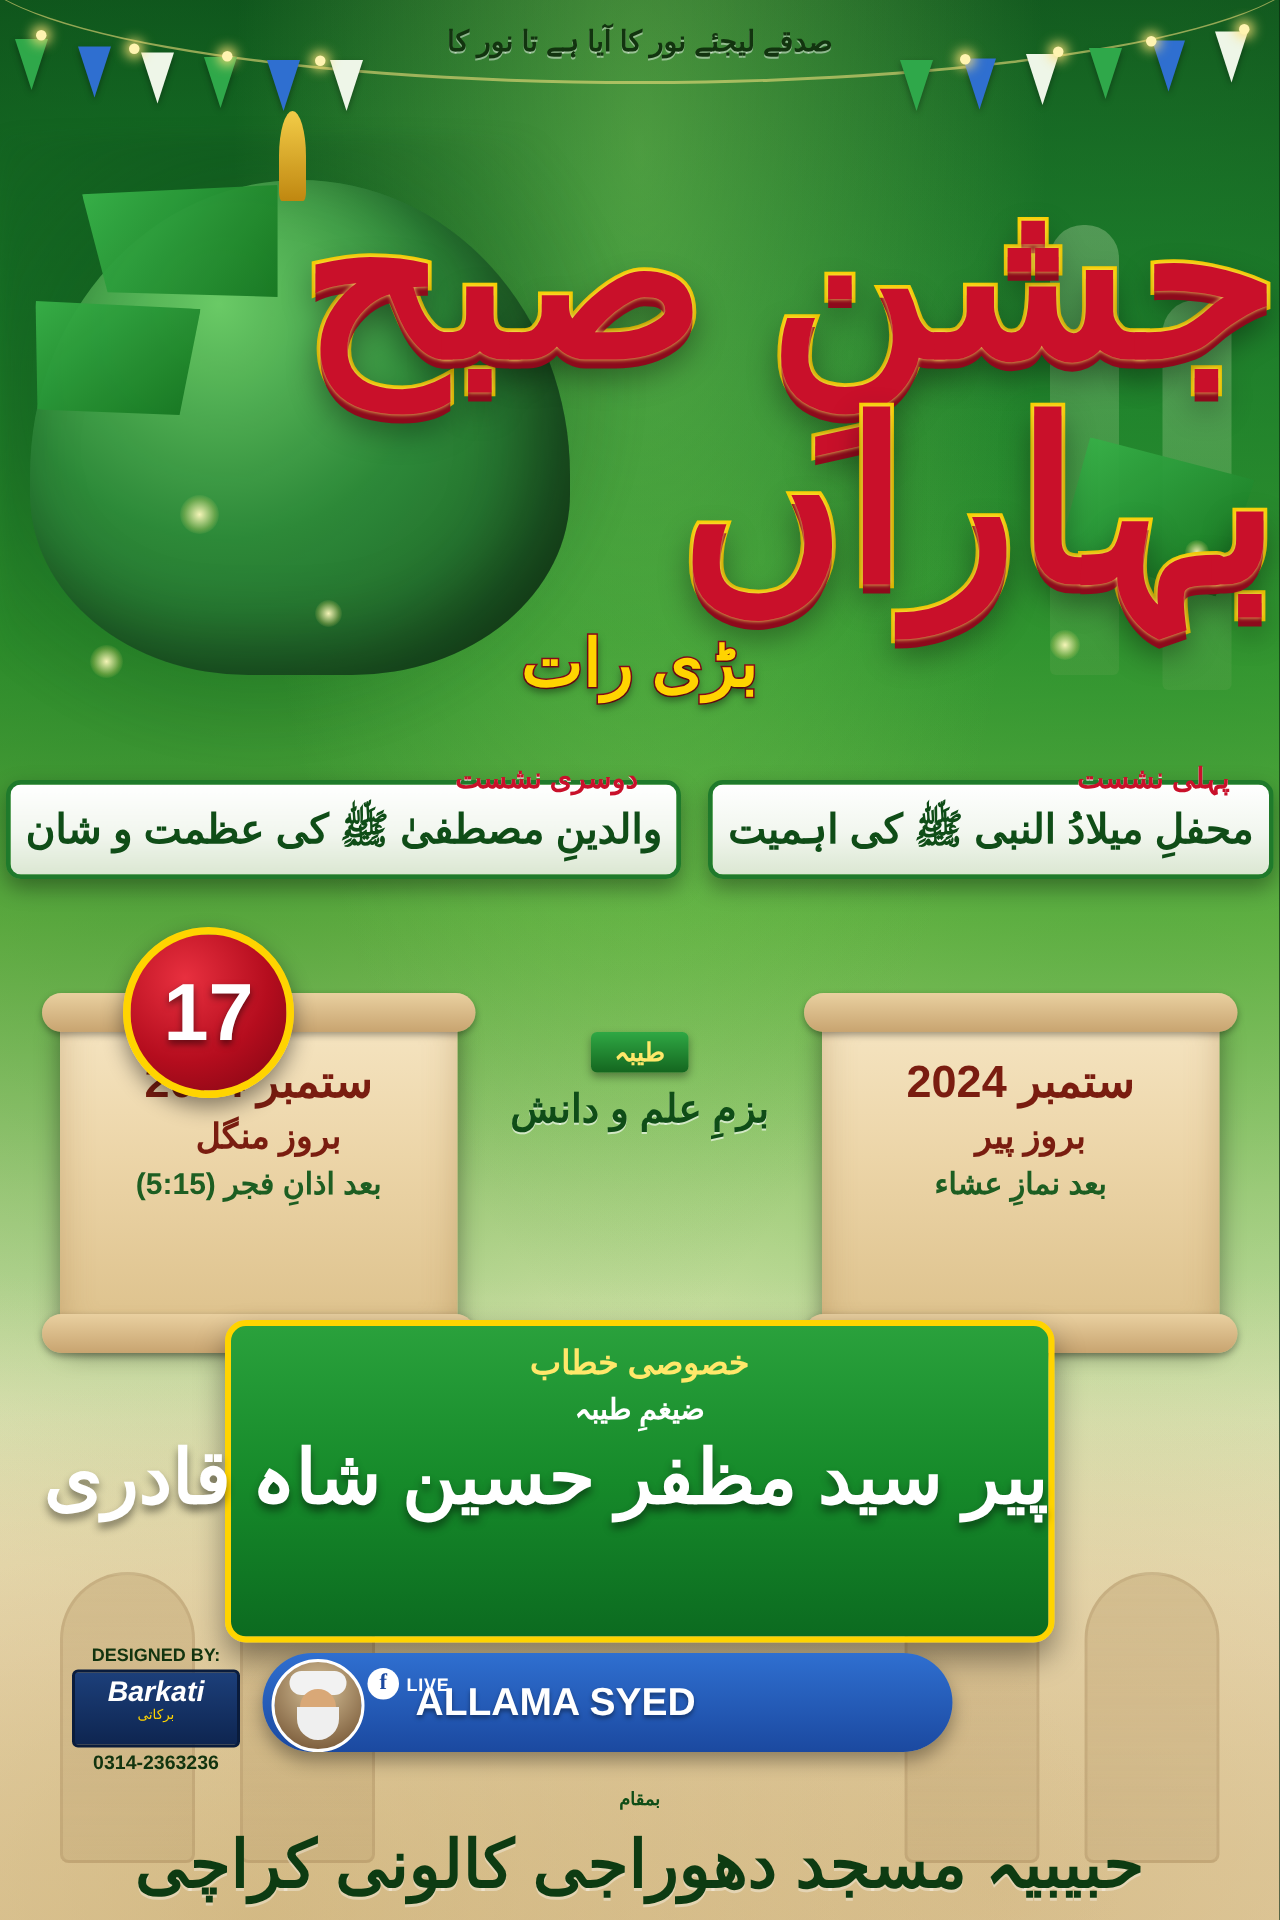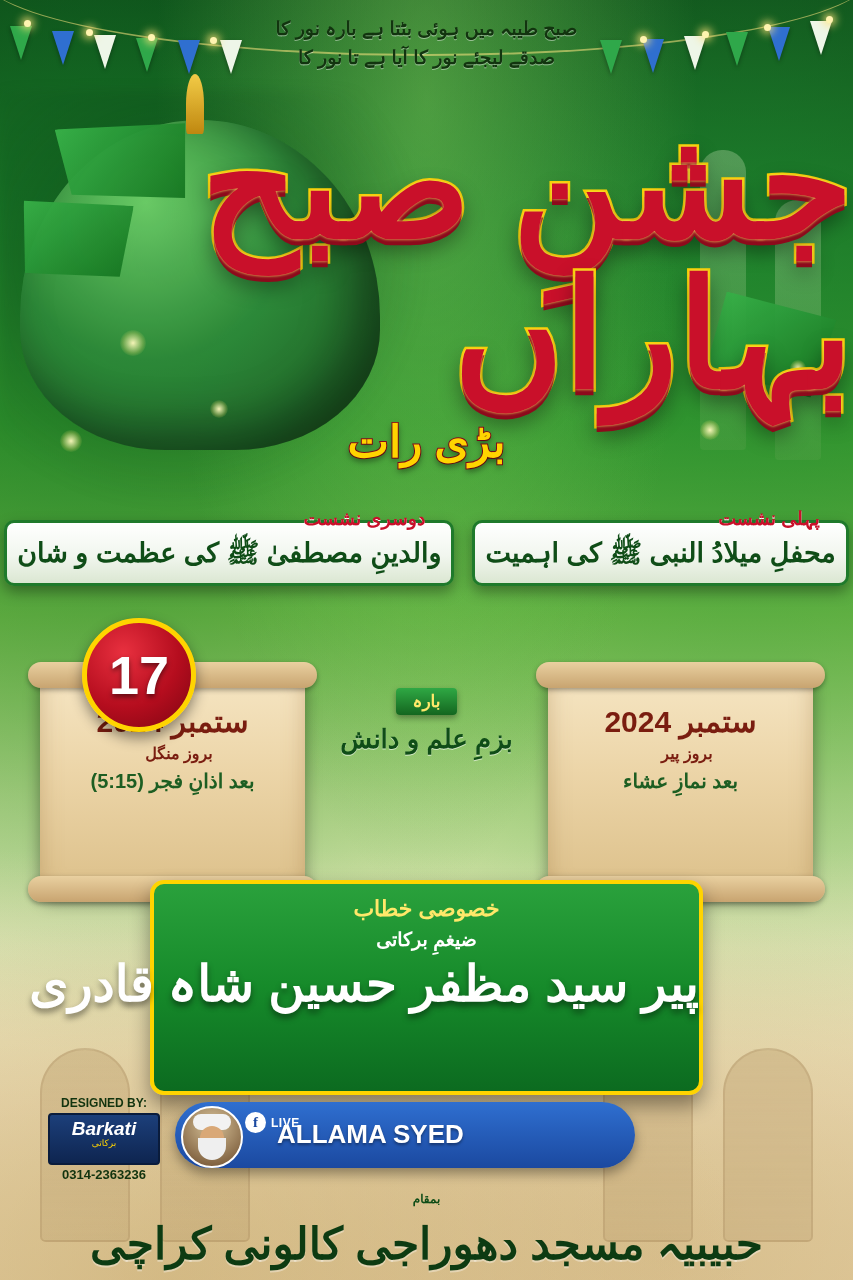--- a/index.html
+++ b/index.html
@@ -235,21 +235,21 @@
   .scroll.left { left: 18px; }
   .scroll.right { right: 18px; }
   .scroll-month {
     font-size: 30px;
     font-weight: bold;
     color: #7a1d10;
     line-height: 1.2;
     white-space: nowrap;
   }
   .scroll-day {
-    font-size: 16px;
+    font-size: 23px;
     font-weight: bold;
     color: #7a1d10;
     margin-top: 4px;
     padding-left: 13px;
   }
   .scroll-time {
     font-size: 20px;
     font-weight: bold;
     color: #1d5e22;
     margin-top: 6px;
@@ -511,21 +511,20 @@
     <div class="lamp" style="left:86px;  top:29px;"></div>
     <div class="lamp" style="left:148px; top:34px;"></div>
     <div class="lamp" style="left:210px; top:37px;"></div>
     <div class="lamp" style="left:640px; top:36px;"></div>
     <div class="lamp" style="left:702px; top:31px;"></div>
     <div class="lamp" style="left:764px; top:24px;"></div>
     <div class="lamp" style="left:826px; top:16px;"></div>
   </div>
 
   <div class="couplet">
-    <div>صبح طیبہ میں ہوئی بٹتا ہے بارہ نور کا</div>
     <div>صدقے لیجئے نور کا آیا ہے تا نور کا</div>
   </div>
 
   <div class="title-wrap">
     <div class="title-main">جشنِ صبح بہاراں</div>
     <div class="title-sub">بڑی رات</div>
   </div>
 
   <div class="sessions">
     <div class="session">
@@ -546,28 +545,28 @@
     </div>
 
     <div class="scroll left">
       <div class="scroll-month">ستمبر 2024</div>
       <div class="scroll-day">بروز منگل</div>
       <div class="scroll-time">بعد اذانِ فجر (5:15)</div>
     </div>
     <div class="badge b17">17</div>
 
     <div class="center-tag">
-      <div class="tag-top">بارہ</div>
+      <div class="tag-top">طیبہ</div>
       <div class="tag-text">بزمِ علم و دانش</div>
     </div>
   </div>
 
   <div class="speaker-panel">
     <div class="speaker-kicker">خصوصی خطاب</div>
-    <div class="speaker-title">ضیغمِ برکاتی</div>
+    <div class="speaker-title">ضیغمِ طیبہ</div>
     <div class="speaker-name">پیر سید مظفر حسین شاہ قادری</div>
   </div>
 
   <div class="designer">
     <div class="designer-label">DESIGNED BY:</div>
     <div class="designer-card">
       <div class="designer-brand">Barkati</div>
       <div class="designer-sub">برکاتی</div>
     </div>
     <div class="designer-phone">0314-2363236</div>

